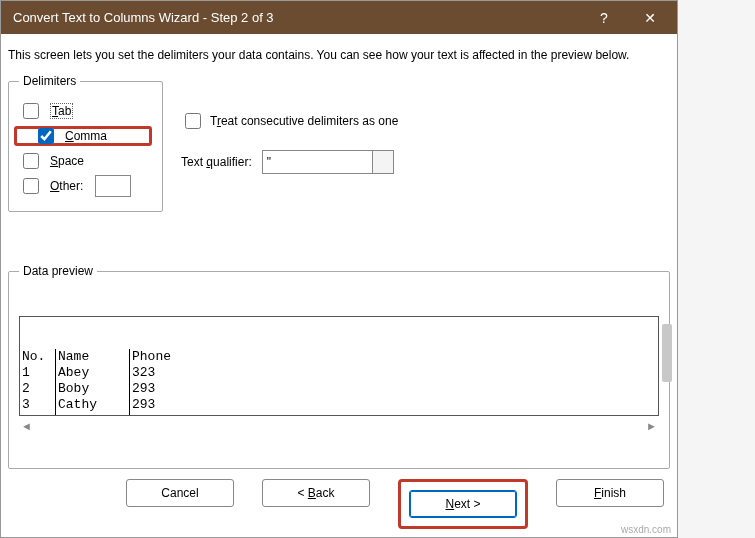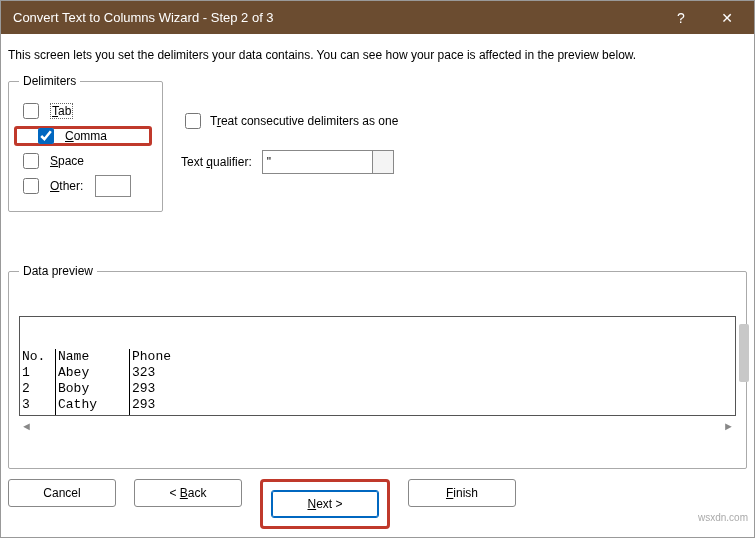--- a/index.html
+++ b/index.html
@@ -4,21 +4,21 @@
 <style>
   * { box-sizing: border-box; }
   body {
     margin: 0;
     font-family: "Segoe UI", Tahoma, sans-serif;
     font-size: 12px;
     background: #f5f5f5;
     color: #000;
   }
   .window {
-    width: 755px;
+    width: 678px;
     height: 538px;
     background: #fff;
     display: flex;
     flex-direction: column;
     border: 1px solid #999;
     position: relative;
   }
   .titlebar {
     height: 33px;
     background: #6b4c30;
@@ -188,22 +188,22 @@
     align-items: center;
     justify-content: space-between;
     padding: 2px 2px 0 2px;
     color: #888;
   }
   .hscroll-arrow {
     font-size: 11px;
   }
   .buttons {
     display: flex;
-    justify-content: flex-start;
-    gap: 18px;
+    justify-content: flex-end;
+    gap: 28px;
     padding: 10px 6px 0 0;
   }
   .btn {
     width: 108px;
     height: 28px;
     border: 1px solid #888;
     background: #fff;
     font-size: 12px;
     border-radius: 3px;
     display: flex;
@@ -217,39 +217,39 @@
     padding: 8px;
     display: inline-flex;
   }
   .next-highlight .btn {
     border: 1px solid #0067c0;
     box-shadow: inset 0 0 0 1px #0067c0;
   }
   .watermark {
     position: absolute;
     right: 6px;
-    bottom: 14px;
+    bottom: 2px;
     font-size: 10px;
     color: #aaa;
   }
 </style>
 </head>
 <body>
 
 <div class="window">
 
   <div class="titlebar">
     <div class="titlebar-title">Convert Text to Columns Wizard - Step 2 of 3</div>
     <div class="titlebar-btn">?</div>
     <div class="titlebar-btn">✕</div>
   </div>
 
   <div class="body">
 
-    <div class="intro">This screen lets you set the delimiters your data contains.  You can see how your pace is affected in the preview below.</div>
+    <div class="intro">This screen lets you set the delimiters your data contains.  You can see how your text is affected in the preview below.</div>
 
     <div class="top-row">
       <fieldset class="delimiters-fs">
         <legend>Delimiters</legend>
 
         <div class="chk-row">
           <input type="checkbox" class="chk" style="">
           <span class="chk-label dotted"><span class="underline-letter">T</span><span>ab</span></span>
         </div>
 

